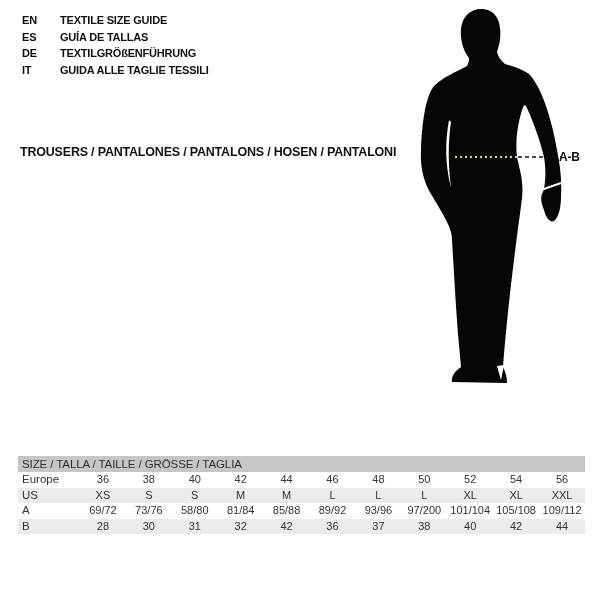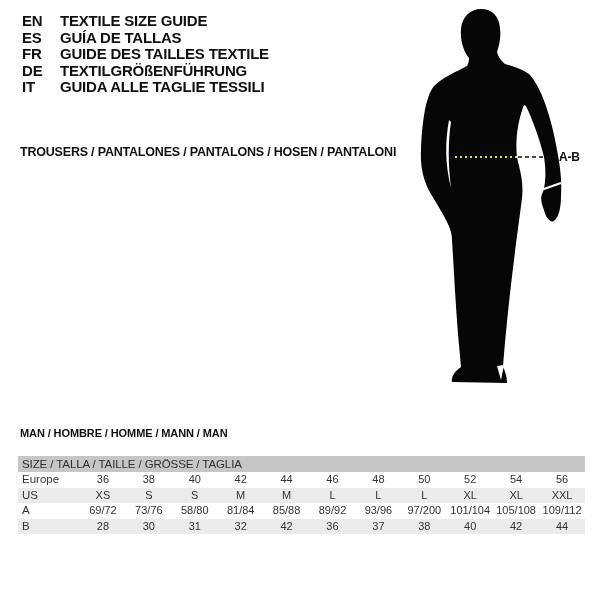--- a/index.html
+++ b/index.html
@@ -2,22 +2,22 @@
 <html><head>
 <meta charset="utf-8">
 <style>
   html,body { margin:0; padding:0; background:#ffffff; }
   .canvas {
     position:relative; width:600px; height:600px; background:#ffffff;
     font-family:"Liberation Sans", sans-serif; color:#101010; overflow:hidden;
   }
   
   .langs { position:absolute; left:22px; top:12px; }
-  .lang-row { display:flex; align-items:flex-start; height:16.6px;
-              font-weight:bold; font-size:15px; letter-spacing:-0.2px; }
+  .lang-row { display:flex; align-items:center; height:16.6px;
+              font-weight:bold; font-size:11px; letter-spacing:-0.2px; }
   .lang-code { width:38px; }
   .garment-title { position:absolute; left:20px; top:108px;
                    font-weight:bold; font-size:12.5px; letter-spacing:-0.2px;margin-top:37px; }
   
   .figure-svg { position:absolute; left:410px; top:0; }
   .measure-label { position:absolute; left:559px; top:150px;
                    font-size:12px; font-weight:600; letter-spacing:-0.2px; }
   
   .section-title { position:absolute; left:20px; top:427px;
                    font-weight:bold; font-size:11px; letter-spacing:-0.1px; }
@@ -41,24 +41,20 @@
   <div class="langs">
       <div class="lang-row">
         <span class="lang-code">EN</span>
         <span>TEXTILE SIZE GUIDE</span>
       </div>
       <div class="lang-row">
         <span class="lang-code">ES</span>
         <span>GUÍA DE TALLAS</span>
       </div>
       <div class="lang-row">
-        <span class="lang-code">FR</span>
-        <span>GUIDE DES TAILLES TEXTILE</span>
-      </div>
-      <div class="lang-row">
         <span class="lang-code">DE</span>
         <span>TEXTILGRÖßENFÜHRUNG</span>
       </div>
       <div class="lang-row">
         <span class="lang-code">IT</span>
         <span>GUIDA ALLE TAGLIE TESSILI</span>
       </div>
     </div>
 
   <div class="garment-title">TROUSERS / PANTALONES / PANTALONS / HOSEN / PANTALONI</div>
@@ -75,21 +71,20 @@
       C144,132 139,113 133,98 C129,88 124,79 119,74 C112,69 102,66 95,64
       C90,60 88,56 87,52 C90,43 91,36 90,28 C89,16 82,9 71,9 Z" fill="#060606"></path>
     <path d="M39,120 C35,142 35,164 41,188 C38,164 38,142 41,122 Z" fill="#ffffff"></path>
     <path d="M87,366 L91,380 L94,365 Z" fill="#ffffff"></path>
     <line x1="131" y1="190" x2="151" y2="183" stroke="#ffffff" stroke-width="2"></line>
     <line x1="45" y1="157" x2="107" y2="157" stroke="#e3e33e" stroke-width="2" stroke-dasharray="2 3"></line>
     <line x1="108" y1="157" x2="152" y2="157" stroke="#111111" stroke-width="1.5" stroke-dasharray="4 3"></line>
   </svg>
   <div class="measure-label">A-B</div>
 
-  <div class="section-title">MAN / HOMBRE / HOMME / MANN / MAN</div>
 
   <table class="size-table">
     <colgroup>
       <col style="width:62px">
       <col>
         <col>
         <col>
         <col>
         <col>
         <col>

